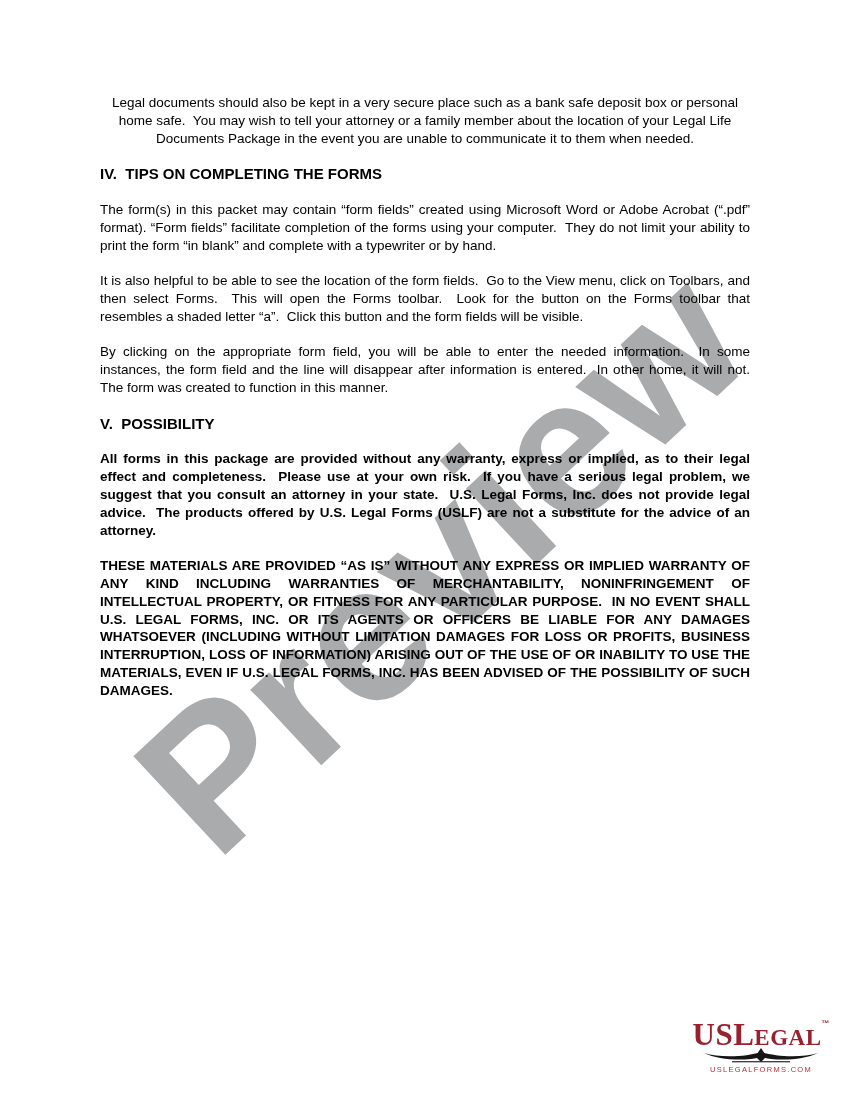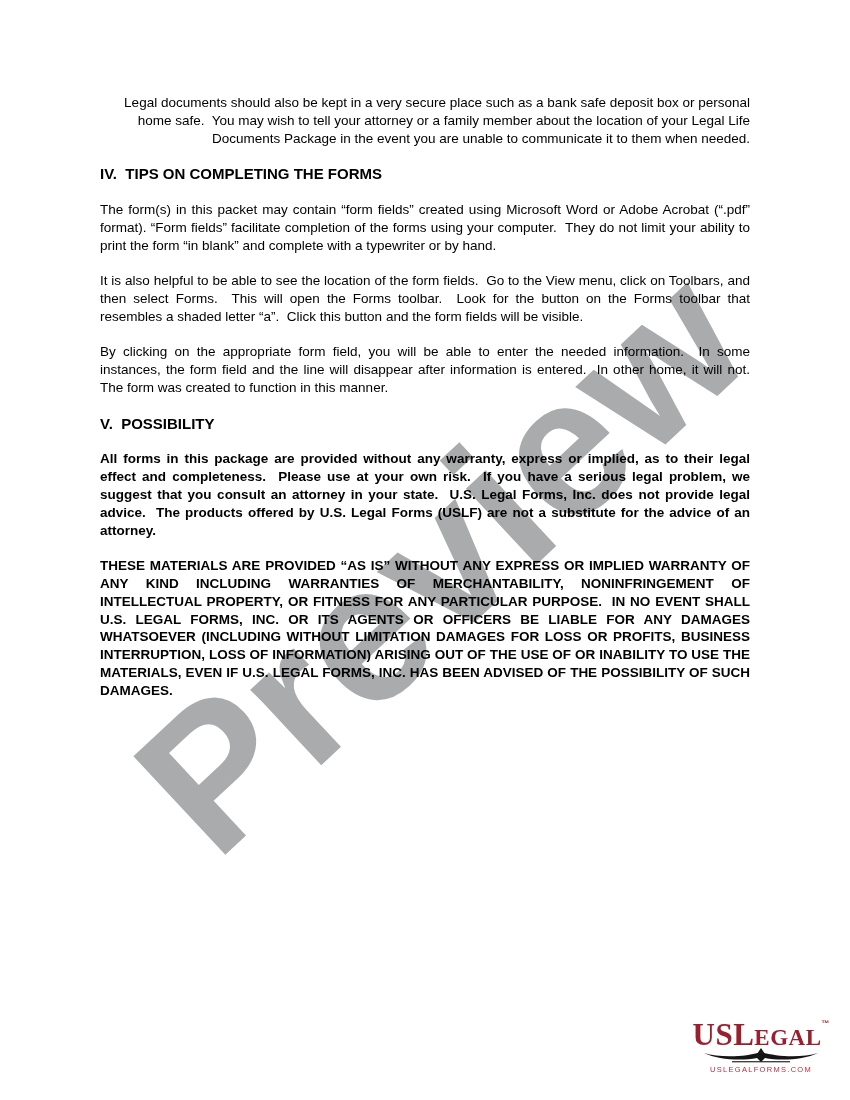--- a/index.html
+++ b/index.html
@@ -44,21 +44,21 @@
     left: 100px;
     top: 94px;
     width: 650px;
     z-index: 2;
     font-size: 13.5px;
     line-height: 17.8px;
   }
   .para {
     white-space: pre-wrap;
     margin-bottom: 17.8px;
-    text-align: right;
+    text-align: center;
   }
   .para.justify { text-align: justify; }
   .para.bold { font-weight: bold; }
   .heading {
     font-size: 15px;
     font-weight: bold;
     white-space: pre-wrap;
     margin-bottom: 17.8px;
     line-height: 18px;
   }

